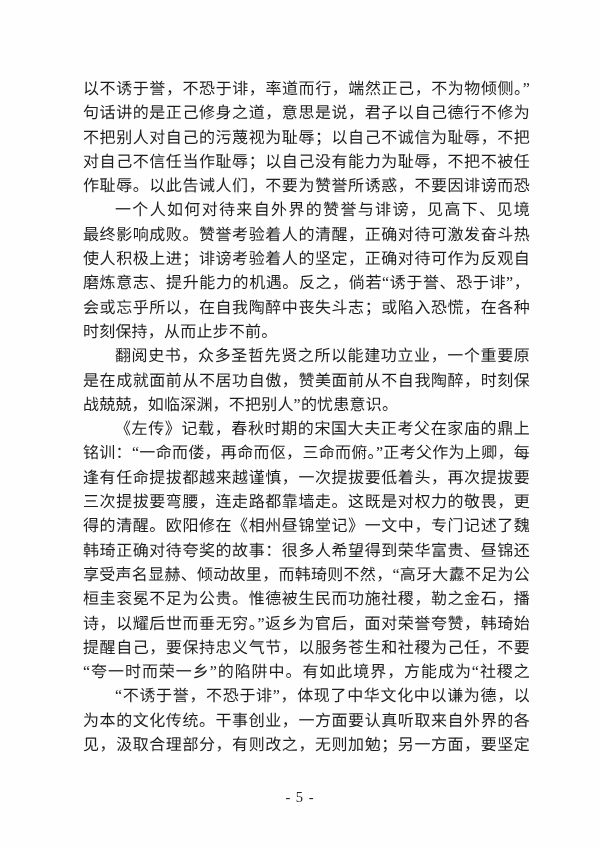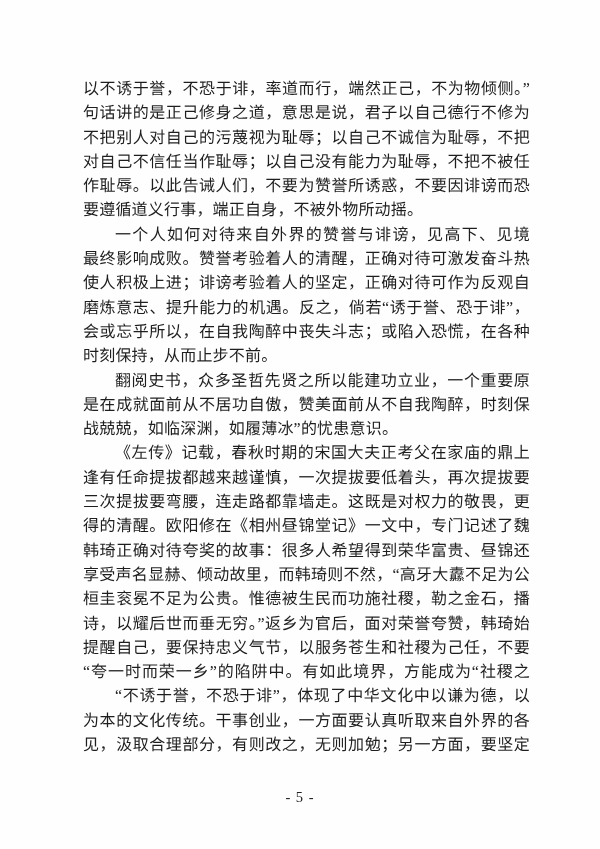--- a/index.html
+++ b/index.html
@@ -59,37 +59,37 @@
 <body>
 
 <div class="page">
   <div class="content">
       <div class="paragraph">
         <div class="line">以不诱于誉，不恐于诽，率道而行，端然正己，不为物倾侧。”这</div>
         <div class="line">句话讲的是正己修身之道，意思是说，君子以自己德行不修为耻辱，</div>
         <div class="line">不把别人对自己的污蔑视为耻辱；以自己不诚信为耻辱，不把别人</div>
         <div class="line">对自己不信任当作耻辱；以自己没有能力为耻辱，不把不被任用当</div>
         <div class="line">作耻辱。以此告诫人们，不要为赞誉所诱惑，不要因诽谤而恐惧，</div>
-        <div class="line short">要遵循道义行事，端正自身，不被外物所动摇。</div>
       </div>
       <div class="paragraph">
         <div class="line indent">一个人如何对待来自外界的赞誉与诽谤，见高下、见境界，也</div>
         <div class="line">最终影响成败。赞誉考验着人的清醒，正确对待可激发奋斗热情，</div>
         <div class="line">使人积极上进；诽谤考验着人的坚定，正确对待可作为反观自身、</div>
         <div class="line">磨炼意志、提升能力的机遇。反之，倘若“诱于誉、恐于诽”，就</div>
         <div class="line">会或忘乎所以，在自我陶醉中丧失斗志；或陷入恐慌，在各种非议</div>
         <div class="line short">时刻保持，从而止步不前。</div>
       </div>
       <div class="paragraph">
         <div class="line indent">翻阅史书，众多圣哲先贤之所以能建功立业，一个重要原因就</div>
         <div class="line">是在成就面前从不居功自傲，赞美面前从不自我陶醉，时刻保持“战</div>
-        <div class="line short">战兢兢，如临深渊，如履薄冰”的忧患意识。</div>
+        <div class="line short">战兢兢，如临深渊，不把别人”的忧患意识。</div>
       </div>
       <div class="paragraph">
         <div class="line indent">《左传》记载，春秋时期的宋国大夫正考父在家庙的鼎上铸下</div>
+        <div class="line">铭训：“一命而偻，再命而伛，三命而俯。”正考父作为上卿，每</div>
         <div class="line">逢有任命提拔都越来越谨慎，一次提拔要低着头，再次提拔要曲背，</div>
         <div class="line">三次提拔要弯腰，连走路都靠墙走。这既是对权力的敬畏，更是难</div>
         <div class="line">得的清醒。欧阳修在《相州昼锦堂记》一文中，专门记述了魏国公</div>
         <div class="line">韩琦正确对待夸奖的故事：很多人希望得到荣华富贵、昼锦还乡，</div>
         <div class="line">享受声名显赫、倾动故里，而韩琦则不然，“高牙大纛不足为公荣，</div>
         <div class="line">桓圭衮冕不足为公贵。惟德被生民而功施社稷，勒之金石，播之声</div>
         <div class="line">诗，以耀后世而垂无穷。”返乡为官后，面对荣誉夸赞，韩琦始终</div>
         <div class="line">提醒自己，要保持忠义气节，以服务苍生和社稷为己任，不要堕入</div>
         <div class="line">“夸一时而荣一乡”的陷阱中。有如此境界，方能成为“社稷之臣”。</div>
       </div>

